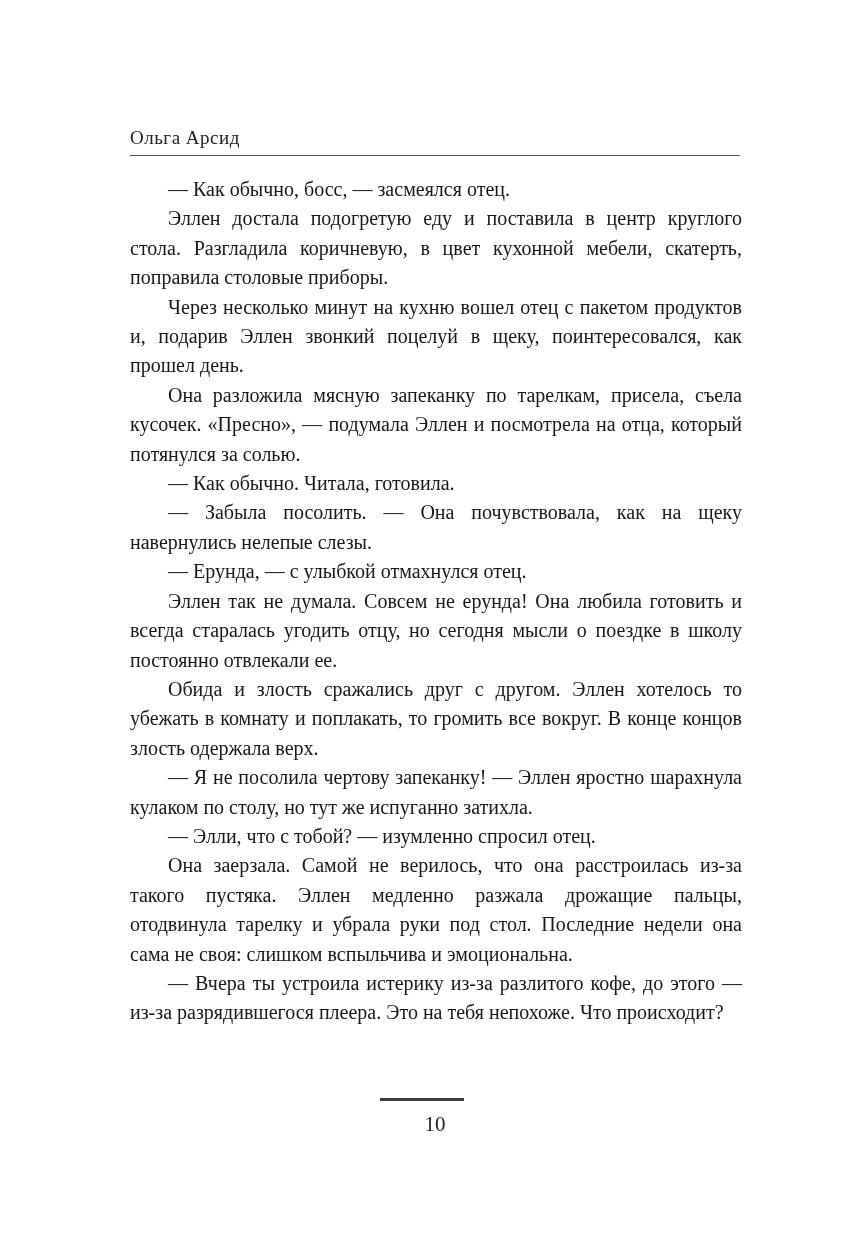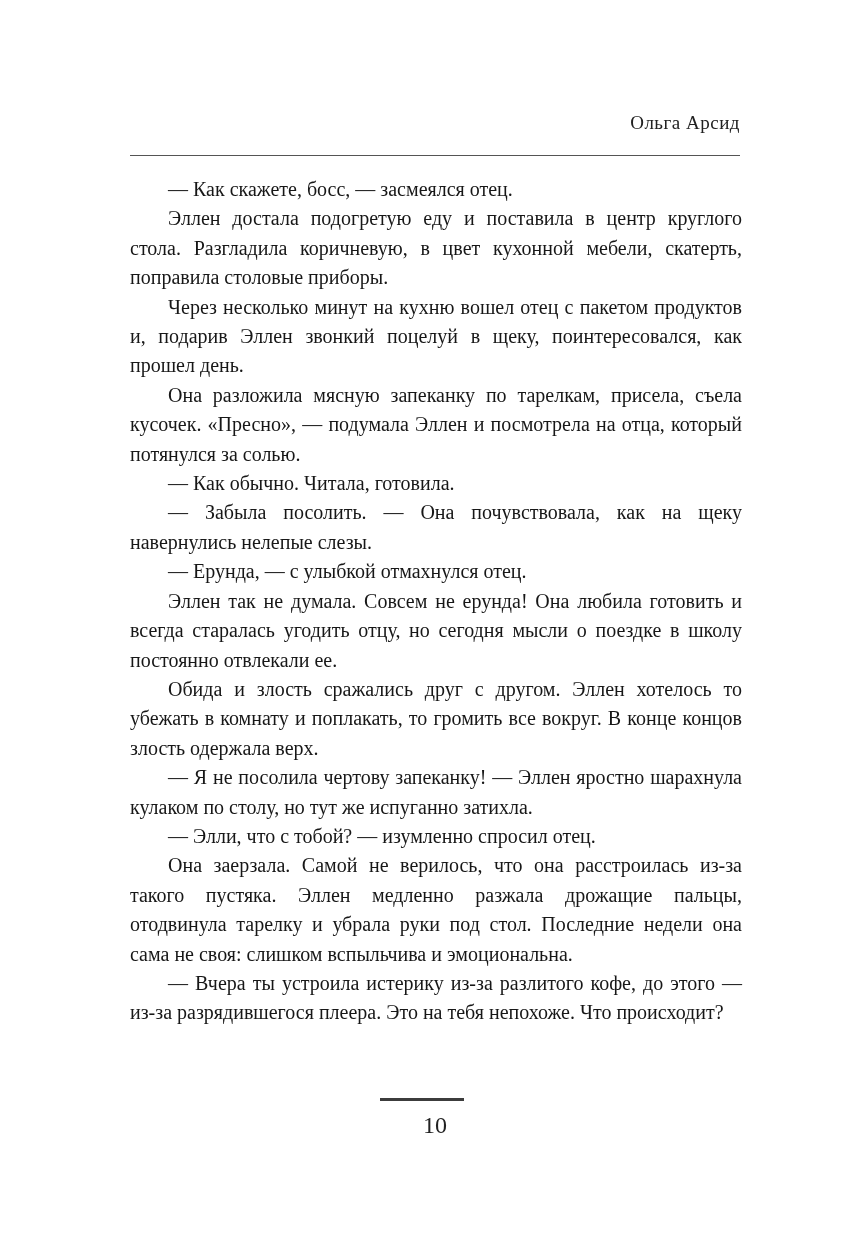--- a/index.html
+++ b/index.html
@@ -11,24 +11,24 @@
     position: relative;
     width: 844px;
     height: 1240px;
     background: #ffffff;
     font-family: "Liberation Serif", "DejaVu Serif", serif;
     color: #1a1a1a;
     overflow: hidden;
   }
   .running-head {
     position: absolute;
-    top: 112px;
+    top: 127px;
     left: 130px;
     width: 610px;
-    text-align: right;
+    text-align: left;
     font-size: 19px;
     letter-spacing: 0.5px;
     color: #222222;
   }
   .head-rule {
     position: absolute;
     top: 155px;
     left: 130px;
     width: 610px;
     height: 0;
@@ -55,35 +55,35 @@
     width: 84px;
     height: 3px;
     background: #3c3c3c;
   }
   .page-number {
     position: absolute;
     top: 1112px;
     left: 130px;
     width: 610px;
     text-align: center;
-    font-size: 24px;
+    font-size: 21px;
     color: #222222;
   }
 </style>
 </head>
 <body>
 
 <div class="page">
 
   <div class="running-head">Ольга Арсид</div>
 
   <div class="head-rule"></div>
 
   <div class="body-text">
-      <p class="para">— Как скажете, босс, — засмеялся отец.</p>
+      <p class="para">— Как обычно, босс, — засмеялся отец.</p>
       <p class="para">Эллен достала подогретую еду и поставила в центр круглого стола. Разгладила коричневую, в цвет кухонной мебели, скатерть, поправила столовые приборы.</p>
       <p class="para">Через несколько минут на кухню вошел отец с пакетом продуктов и, подарив Эллен звонкий поцелуй в щеку, поинтересовался, как прошел день.</p>
       <p class="para">Она разложила мясную запеканку по тарелкам, присела, съела кусочек. «Пресно», — подумала Эллен и посмотрела на отца, который потянулся за солью.</p>
       <p class="para">— Как обычно. Читала, готовила.</p>
       <p class="para">— Забыла посолить. — Она почувствовала, как на щеку навернулись нелепые слезы.</p>
       <p class="para">— Ерунда, — с улыбкой отмахнулся отец.</p>
       <p class="para">Эллен так не думала. Совсем не ерунда! Она любила готовить и всегда старалась угодить отцу, но сегодня мысли о поездке в школу постоянно отвлекали ее.</p>
       <p class="para">Обида и злость сражались друг с другом. Эллен хотелось то убежать в комнату и поплакать, то громить все вокруг. В конце концов злость одержала верх.</p>
       <p class="para">— Я не посолила чертову запеканку! — Эллен яростно шарахнула кулаком по столу, но тут же испуганно затихла.</p>
       <p class="para">— Элли, что с тобой? — изумленно спросил отец.</p>

